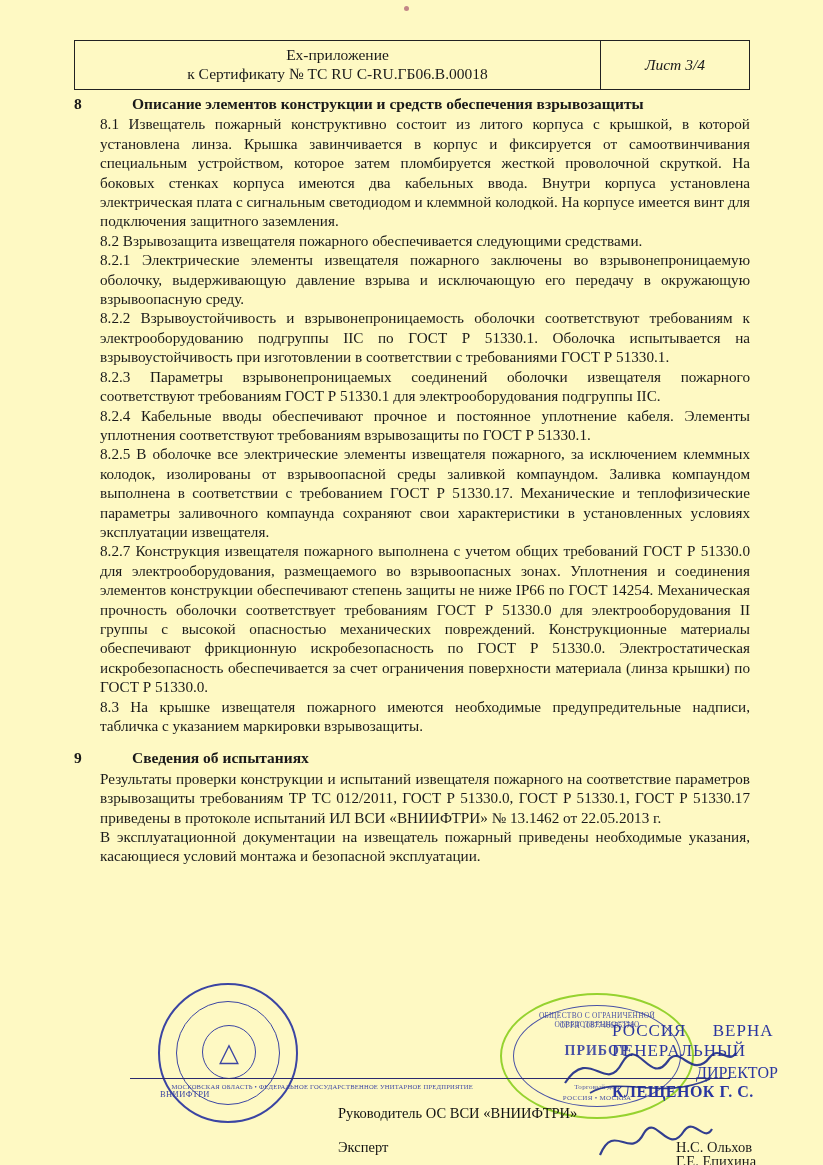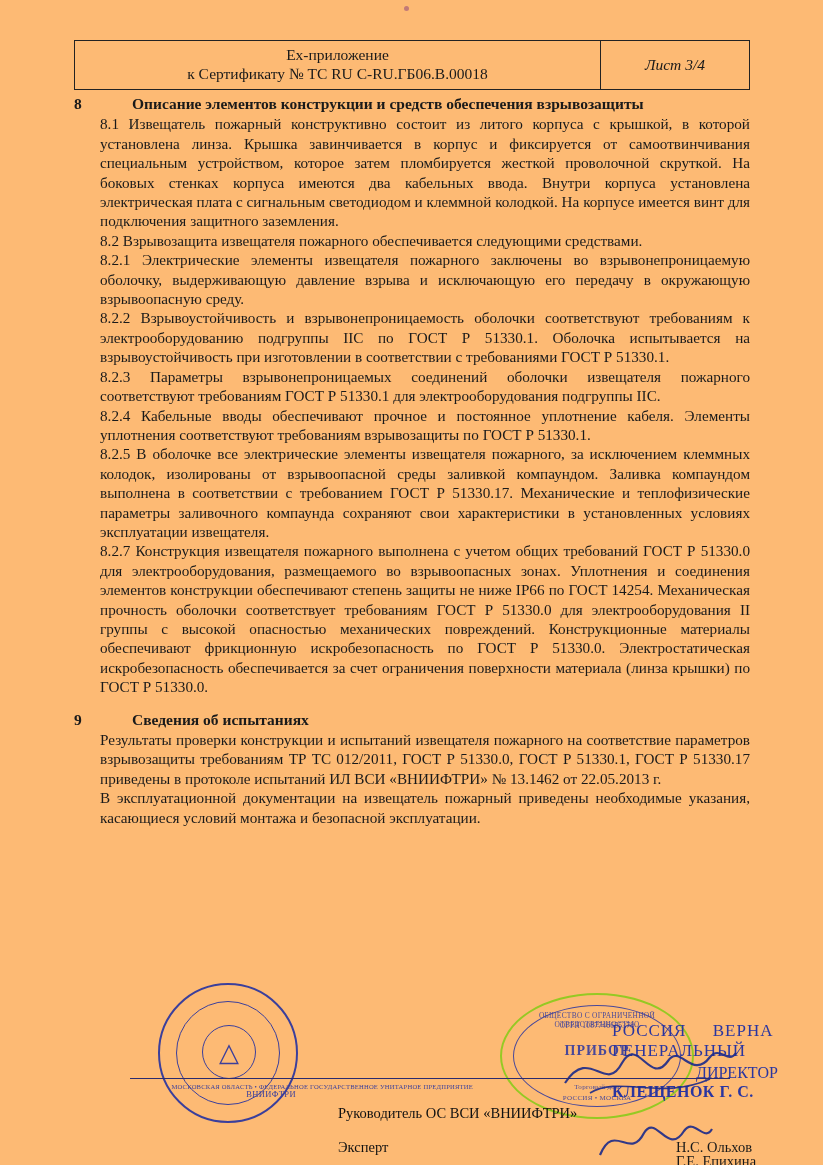--- a/index.html
+++ b/index.html
@@ -11,21 +11,21 @@
     width: 823px;
     height: 1165px;
     position: relative;
     font-family: "Liberation Serif", serif;
     color: #1a1a1a;
     overflow: hidden;
   }
   .page {
     position: absolute;
     inset: 0;
-    background: #fdba74;
+    background: #fef9c3;
     padding-left: 23px;
   }
   
   .header-table {
     position: absolute;
     left: 74px;
     top: 40px;
     width: 676px;
     border: 1px solid #222;
     display: flex;
@@ -144,21 +144,21 @@
     align-items: center;
     justify-content: center;
     font-size: 26px;
     font-family: "Liberation Serif", serif;
   }
   .stamp-round .cap {
     position: absolute;
     left: 0;
     right: 0;
     bottom: 22px;
-    text-align: right;
+    text-align: left;
     font-size: 8.5px;
     letter-spacing: 0.4px;
   }
   .ring-text {
     position: absolute;
     left: 0; top: 0;
     width: 136px; height: 136px;
     font-size: 6.6px;
     letter-spacing: 0.2px;
   }
@@ -274,20 +274,21 @@
 
     <div class="block">
       <p class="para">8.1 Извещатель пожарный конструктивно состоит из литого корпуса с крышкой, в которой установлена линза. Крышка завинчивается в корпус и фиксируется от самоотвинчивания специальным устройством, которое затем пломбируется жесткой проволочной скруткой. На боковых стенках корпуса имеются два кабельных ввода. Внутри корпуса установлена электрическая плата с сигнальным светодиодом и клеммной колодкой. На корпусе имеется винт для подключения защитного заземления.</p>
       <p class="para">8.2 Взрывозащита извещателя пожарного обеспечивается следующими средствами.</p>
       <p class="para">8.2.1 Электрические элементы извещателя пожарного заключены во взрывонепроницаемую оболочку, выдерживающую давление взрыва и исключающую его передачу в окружающую взрывоопасную среду.</p>
       <p class="para">8.2.2 Взрывоустойчивость и взрывонепроницаемость оболочки соответствуют требованиям к электрооборудованию подгруппы IIC по ГОСТ Р 51330.1. Оболочка испытывается на взрывоустойчивость при изготовлении в соответствии с требованиями ГОСТ Р 51330.1.</p>
       <p class="para">8.2.3 Параметры взрывонепроницаемых соединений оболочки извещателя пожарного соответствуют требованиям ГОСТ Р 51330.1 для электрооборудования подгруппы IIC.</p>
       <p class="para">8.2.4 Кабельные вводы обеспечивают прочное и постоянное уплотнение кабеля. Элементы уплотнения соответствуют требованиям взрывозащиты по ГОСТ Р 51330.1.</p>
       <p class="para">8.2.5 В оболочке все электрические элементы извещателя пожарного, за исключением клеммных колодок, изолированы от взрывоопасной среды заливкой компаундом. Заливка компаундом выполнена в соответствии с требованием ГОСТ Р 51330.17. Механические и теплофизические параметры заливочного компаунда сохраняют свои характеристики в установленных условиях эксплуатации извещателя.</p>
       <p class="para">8.2.7 Конструкция извещателя пожарного выполнена с учетом общих требований ГОСТ Р 51330.0 для электрооборудования, размещаемого во взрывоопасных зонах. Уплотнения и соединения элементов конструкции обеспечивают степень защиты не ниже IP66 по ГОСТ 14254. Механическая прочность оболочки соответствует требованиям ГОСТ Р 51330.0 для электрооборудования II группы с высокой опасностью механических повреждений. Конструкционные материалы обеспечивают фрикционную искробезопасность по ГОСТ Р 51330.0. Электростатическая искробезопасность обеспечивается за счет ограничения поверхности материала (линза крышки) по ГОСТ Р 51330.0.</p>
+      <p class="para">8.3 На крышке извещателя пожарного имеются необходимые предупредительные надписи, табличка с указанием маркировки взрывозащиты.</p>
     </div>
 
     <div class="gap-md"></div>
 
     <div class="sec-head">
       <div class="sec-num">9</div>
       <div class="sec-title">Сведения об испытаниях</div>
     </div>
 
     <div class="block">

